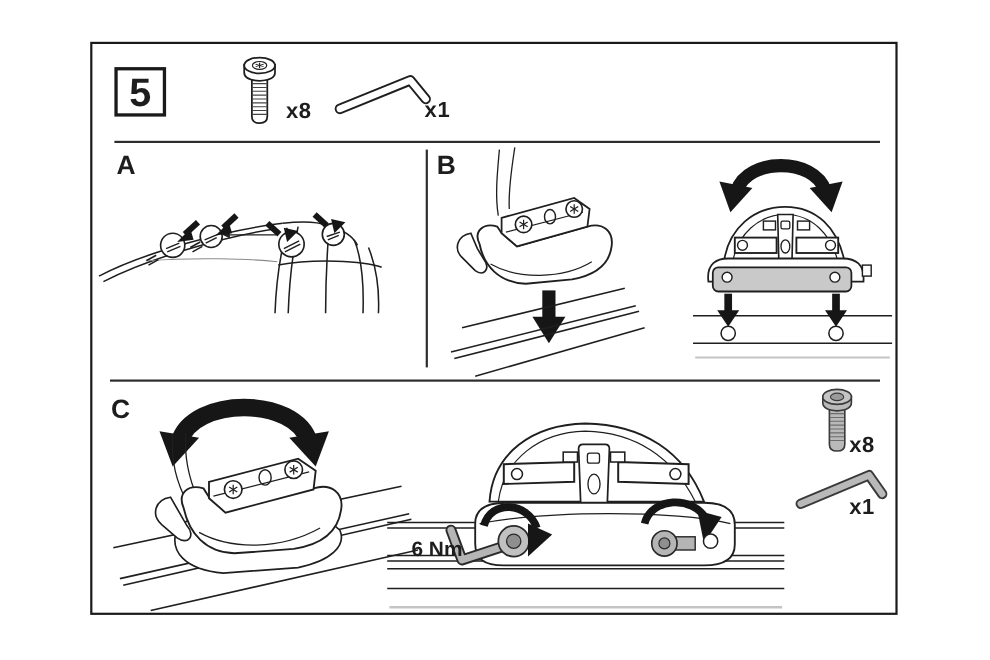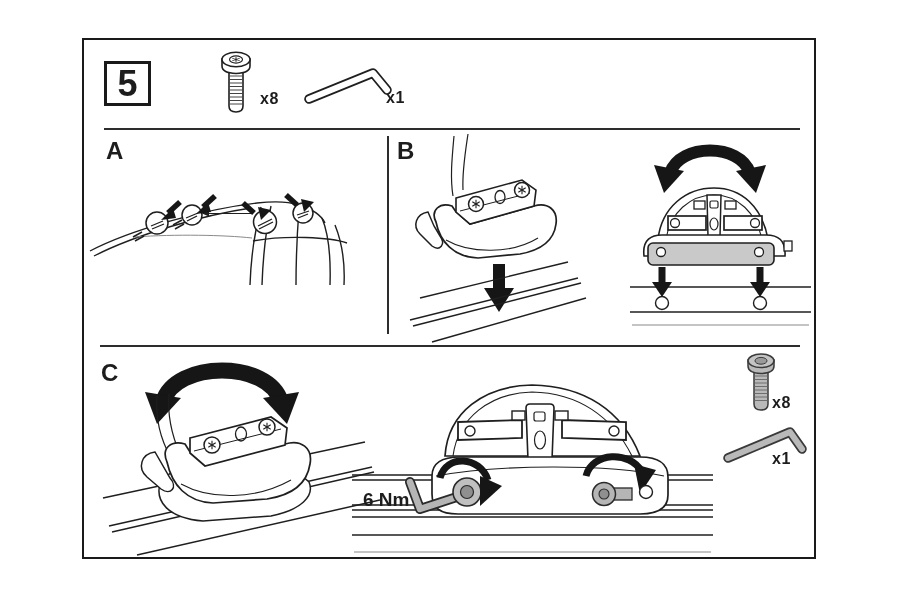--- a/index.html
+++ b/index.html
@@ -3,21 +3,21 @@
 <meta charset="utf-8">
 <style>
   html,body{margin:0;padding:0;background:#ffffff;}
   #canvas{position:relative;width:900px;height:600px;background:#ffffff;overflow:hidden;
           font-family:"Liberation Sans", sans-serif;color:#1d1d1d;}
   .abs{position:absolute;}
   #page-border{left:82px;top:38px;width:734px;height:521px;border:2px solid #1a1a1a;box-sizing:border-box;}
   #step-box{left:104px;top:61px;width:47px;height:45px;border:3px solid #1a1a1a;box-sizing:border-box;
             display:flex;align-items:center;justify-content:center;}
   #step-box span{font-size:36px;font-weight:bold;line-height:1;}
-  .qty{font-size:16px;font-weight:bold;letter-spacing:0.5px;}
+  .qty{font-size:20px;font-weight:bold;letter-spacing:0.5px;}
   .seclabel{font-size:24px;font-weight:bold;line-height:1;}
   .divider-h{height:1.5px;background:#2d2d2d;}
   .divider-v{width:1.5px;background:#2d2d2d;}
   .torque{font-size:19px;font-weight:bold;}
   svg{display:block;}
   .ink-line{stroke:#1f1f1f;fill:none;}
 </style>
 </head>
 <body>
 
@@ -280,21 +280,21 @@
     <polygon points="130,98 152,108 130,128" fill="#161616"></polygon>
 
     <path d="M236,98 C242,74 280,72 292,94" fill="none" stroke="#161616" stroke-width="7"></path>
     <polygon points="284,86 306,92 290,116" fill="#161616"></polygon>
     <rect x="262" y="110" width="20" height="12" fill="#b5b5b5" stroke="#2a2a2a" stroke-width="1.3"></rect>
     <circle cx="254" cy="116" r="11.5" fill="#b5b5b5" stroke="#2a2a2a" stroke-width="1.5"></circle>
     <circle cx="254" cy="116" r="5" fill="#8f8f8f" stroke="#2a2a2a" stroke-width="1.1"></circle>
     <circle cx="296" cy="114" r="6.5" fill="#fff" stroke="#1f1f1f" stroke-width="1.4"></circle>
   </svg>
 
-  <div class="abs torque" style="left:363px;top:489px;">6 Nm</div>
+  <div class="abs torque" style="left:374px;top:489px;">6 Nm</div>
 
   <svg class="abs" style="left:743px;top:352px;" width="36" height="62" viewBox="0 0 36 62">
     <path d="M11,19 L11,52 Q11,58 18,58 Q25,58 25,52 L25,19 Z" fill="#b9b9b9" stroke="#3a3a3a" stroke-width="1.5"></path>
     <g stroke="#6e6e6e" stroke-width="1">
       <line x1="11.6" y1="24" x2="24.4" y2="24"></line>
         <line x1="11.6" y1="27.5" x2="24.4" y2="27.5"></line>
       <line x1="11.6" y1="31" x2="24.4" y2="31"></line>
         <line x1="11.6" y1="34.5" x2="24.4" y2="34.5"></line>
       <line x1="11.6" y1="38" x2="24.4" y2="38"></line>
         <line x1="11.6" y1="41.5" x2="24.4" y2="41.5"></line>

